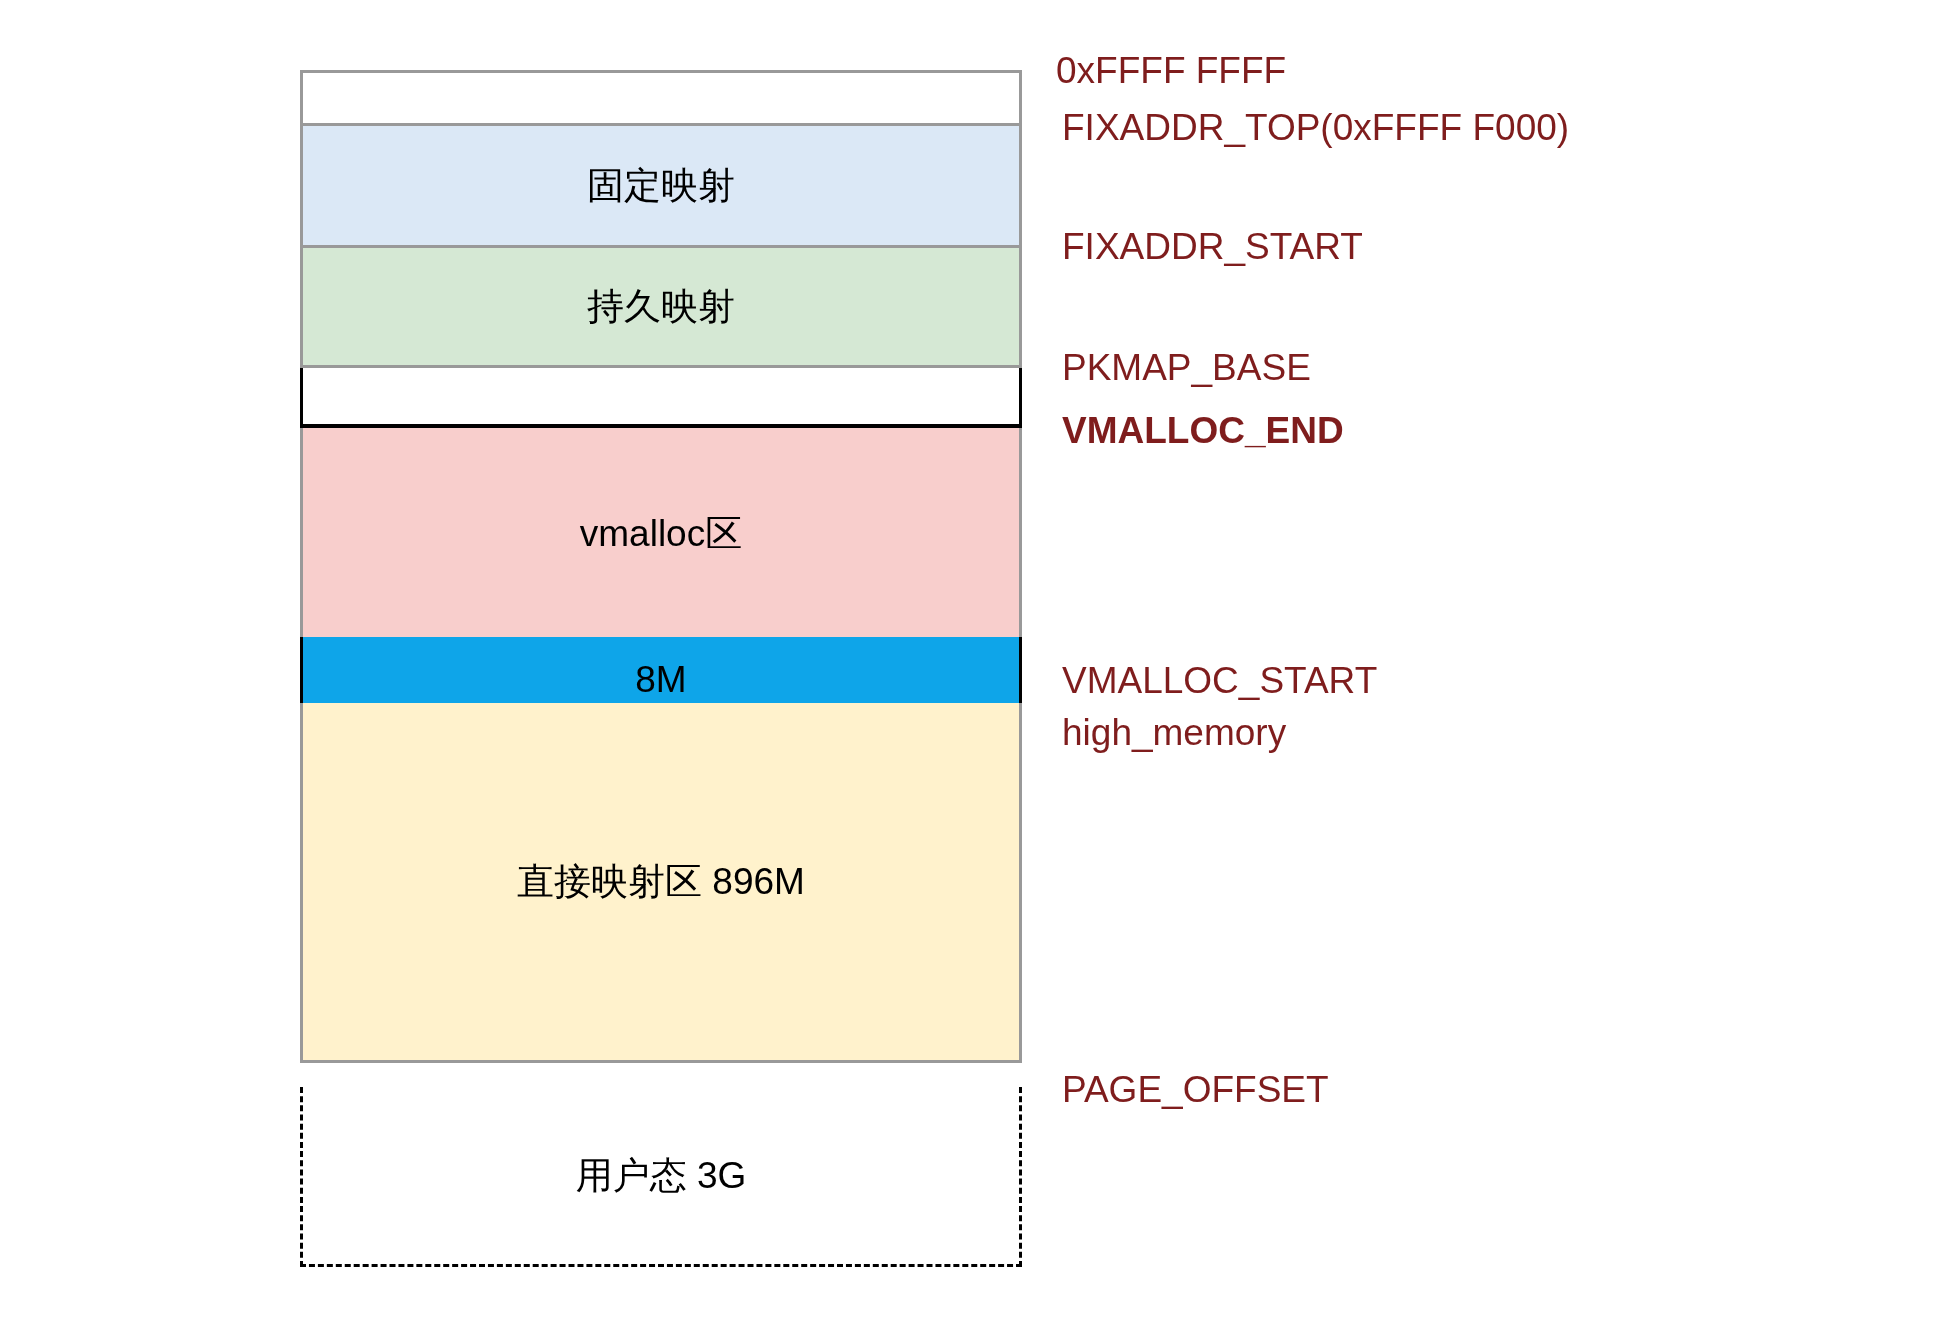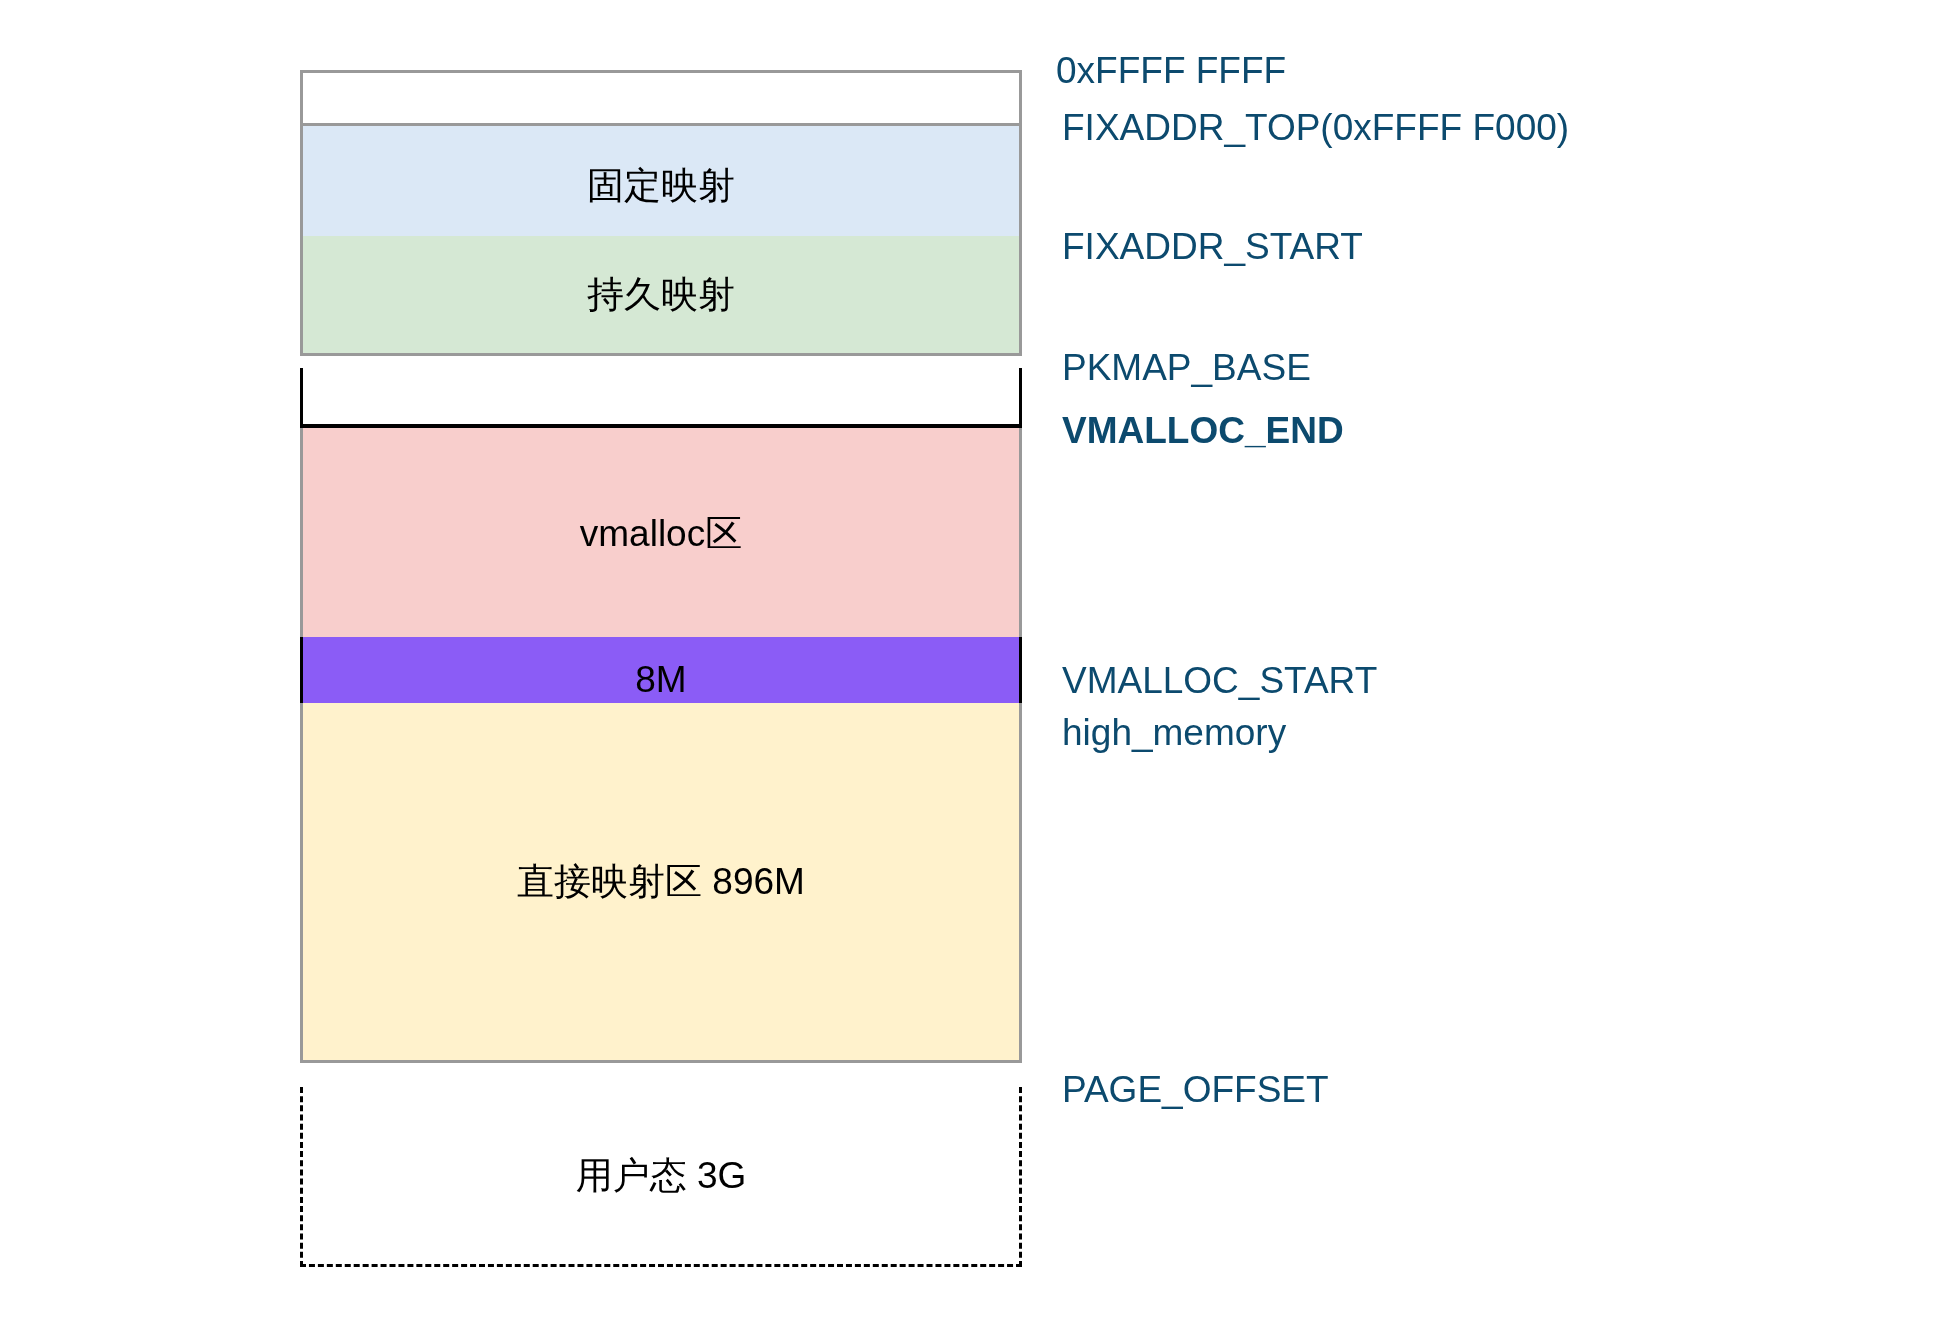--- a/index.html
+++ b/index.html
@@ -17,33 +17,33 @@
     left:300px;width:722px;
     box-sizing:border-box;
     display:flex;align-items:center;justify-content:center;
     font-size:37px;
     color:#000;
   }
   .region span{white-space:nowrap;}
   
   .r0{top:70px;height:56px;background:#ffffff;border:3px solid #999999;}
   .r1{top:126px;height:122px;background:#dbe8f6;border:3px solid #999999;border-top:0;align-items:center;}
-  .r2{top:236px;height:120px;background:#d5e8d4;border:3px solid #999999;border-top:0;}
+  .r2{top:248px;height:120px;background:#d5e8d4;border:3px solid #999999;border-top:0;}
   .r3{top:368px;height:60px;background:#ffffff;border-left:3px solid #000;border-right:3px solid #000;border-bottom:4px solid #000;}
   .r4{top:428px;height:214px;background:#f8cecc;border:3px solid #999999;border-top:0;}
-  .r5{top:637px;height:90px;background:#8b5cf6;border-left:3px solid #000;border-right:3px solid #000;border-bottom:4px solid #000;}
+  .r5{top:637px;height:90px;background:#0ea5e9;border-left:3px solid #000;border-right:3px solid #000;border-bottom:4px solid #000;}
   .r6{top:703px;height:360px;background:#fff2cc;border:3px solid #999999;border-top:0;}
   .r7{top:1087px;height:180px;background:#ffffff;border:3px dashed #000;border-top:0;}
   .addr{
     position:absolute;
     left:1062px;
     font-size:37px;
     line-height:52px;
     white-space:nowrap;
-    color:#0c4a6e;
+    color:#7f1d1d;
   }
   .l0{top:45px;left:1056px;}
   .l1{top:102px;}
   .l2{top:221px;}
   .l3{top:342px;}
   .l4{top:405px;font-weight:bold;}
   .l5{top:611px;margin-top:44px;}
   .l6{top:707px;}
   .l7{top:1064px;}
 </style>

